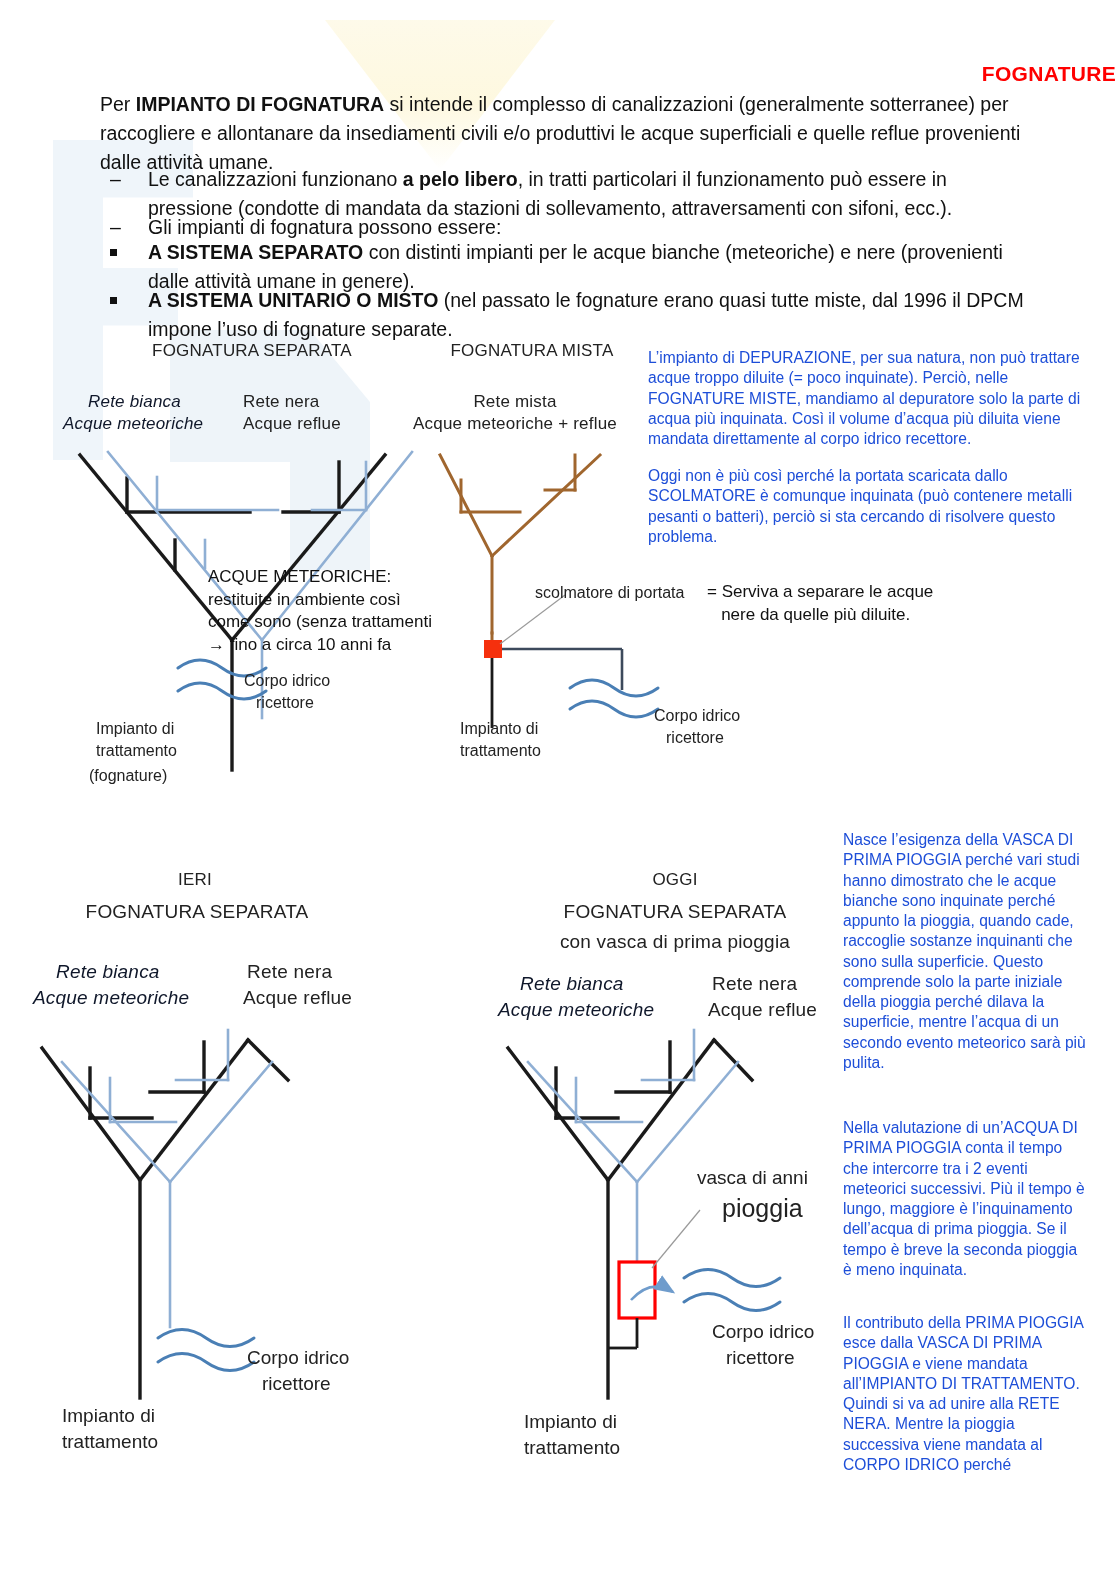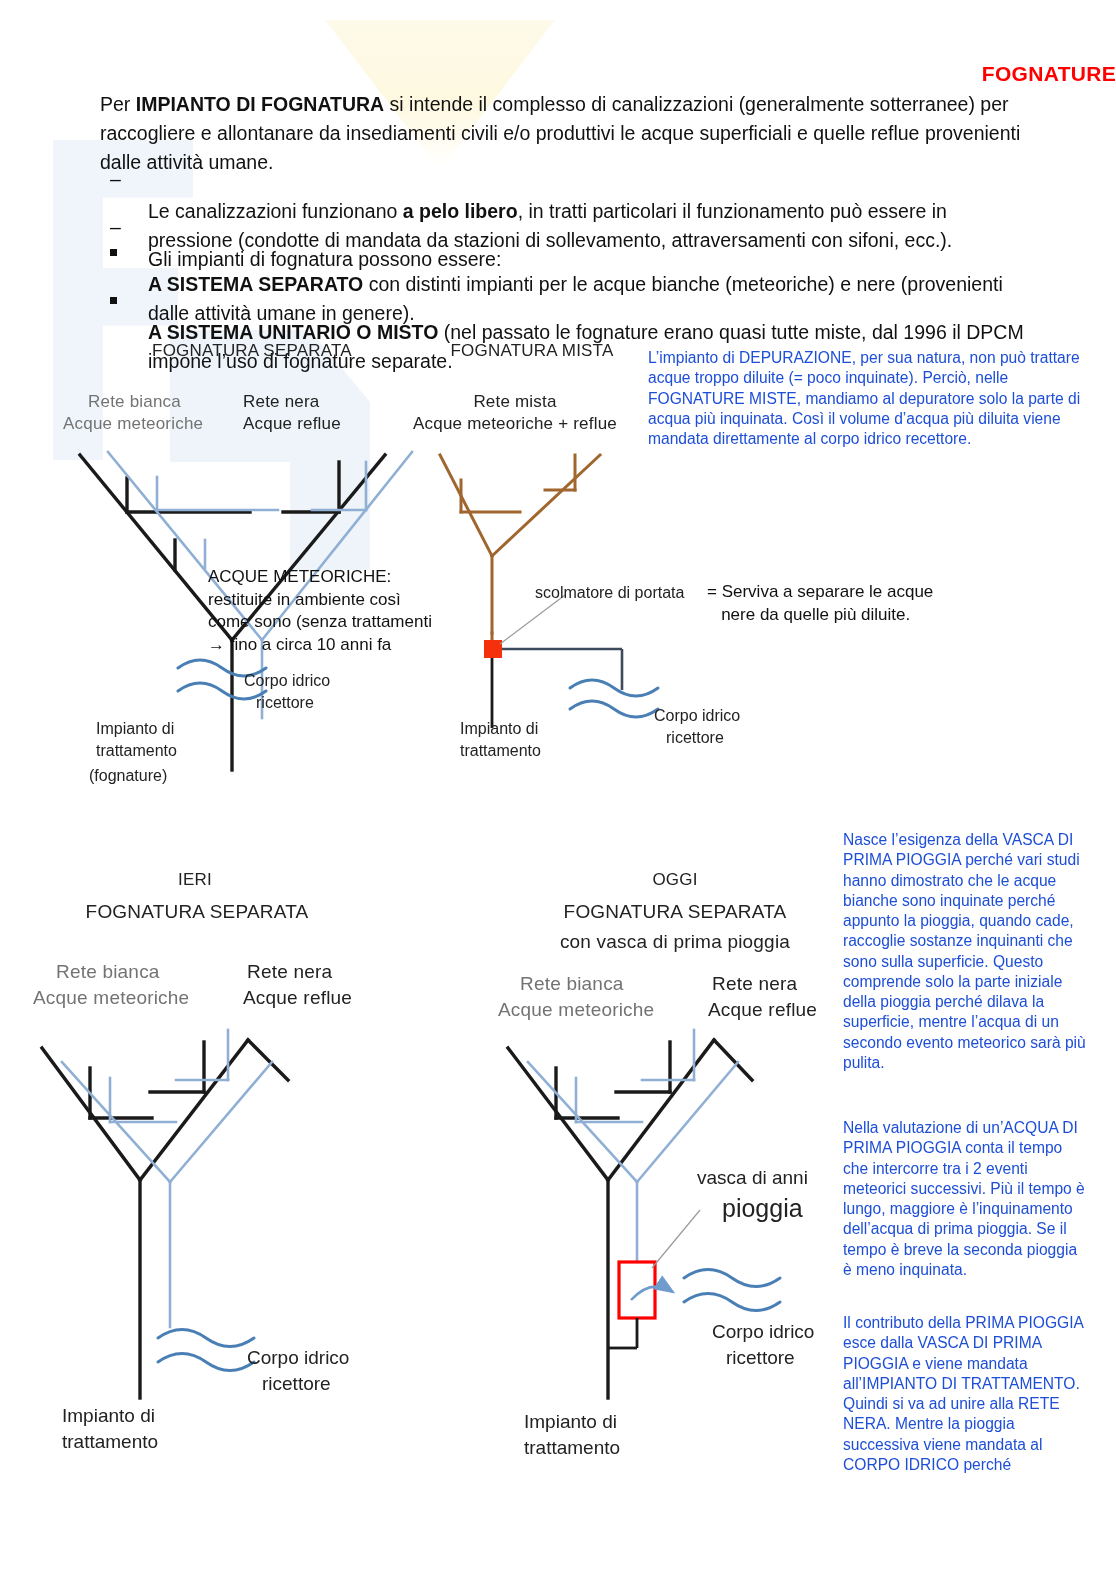--- a/index.html
+++ b/index.html
@@ -37,32 +37,32 @@
   .para{
     position:absolute;z-index:3;font-size:19.5px;line-height:29px;color:#111;
   }
   .p-intro{left:100px;top:90px;width:930px;}
   .b{font-weight:bold;text-align:right;}
 
   .li{
     position:absolute;z-index:3;font-size:19.5px;line-height:29px;color:#111;
   }
   .li .mk{position:absolute;left:0;top:0;}
-  .li .tx{display:block;margin-left:38px;margin-top:32px;}
+  .li .tx{display:block;margin-left:38px;}
   .li-dash{left:110px;top:165px;width:900px;}
   .li-dash2{left:110px;top:213px;width:900px;}
   .li-sq{left:110px;top:238px;width:910px;}
   .li-sq2{left:110px;top:286px;width:920px;}
   .mk-sq{width:7px;height:7px;background:#111;display:inline-block;margin-top:11px;}
 
   
   .lbl{position:absolute;z-index:4;white-space:pre;line-height:1.28;}
   .lbl.c{text-align:center;}
   .cap{font-size:17px;color:#222;letter-spacing:.2px;}
-  .cap-blue{font-size:17px;color:#737373;letter-spacing:.2px;}
+  .cap-blue{font-size:17px;color:#0f172a;letter-spacing:.2px;font-style:italic;}
   .cap-sm{font-size:16px;color:#222;}
   .cap-note{font-size:17px;color:#111;line-height:1.33;}
   .txtcol{position:absolute;z-index:4;font-size:15.6px;line-height:1.30;color:#1d4ed8;}
 
   
   svg.canvas{position:absolute;left:0;top:0;width:1116px;height:1579px;z-index:2;pointer-events:none;}
 </style>
 </head>
 <body>
 
@@ -250,20 +250,21 @@
   <div class="lbl cap-note" style="left:707px;top:581px;width:250px;">= Serviva a separare le acque
    nere da quelle più diluite.</div>
 
   <div class="lbl cap-sm" style="left:654px;top:706px;">Corpo idrico</div>
   <div class="lbl cap-sm" style="left:666px;top:728px;">ricettore</div>
 
   <div class="lbl cap-sm" style="left:460px;top:719px;">Impianto di</div>
   <div class="lbl cap-sm" style="left:460px;top:741px;">trattamento</div>
 
   <div class="txtcol" style="left:648px;top:348px;width:450px;">L’impianto di DEPURAZIONE, per sua natura, non può trattare acque troppo diluite (= poco inquinate). Perciò, nelle FOGNATURE MISTE, mandiamo al depuratore solo la parte di acqua più inquinata. Così il volume d’acqua più diluita viene mandata direttamente al corpo idrico recettore.</div>
+  <div class="txtcol" style="left:648px;top:466px;width:450px;">Oggi non è più così perché la portata scaricata dallo SCOLMATORE è comunque inquinata (può contenere metalli pesanti o batteri), perciò si sta cercando di risolvere questo problema.</div>
 
   <div class="lbl cap c" style="left:95px;top:869px;width:200px;">IERI</div>
   <div class="lbl cap c" style="left:82px;top:900px;width:230px;font-size:19px;">FOGNATURA SEPARATA</div>
 
   <div class="lbl cap c" style="left:575px;top:869px;width:200px;">OGGI</div>
   <div class="lbl cap c" style="left:550px;top:900px;width:250px;font-size:19px;">FOGNATURA SEPARATA</div>
   <div class="lbl cap c" style="left:550px;top:930px;width:250px;font-size:19px;">con vasca di prima pioggia</div>
 
   <div class="lbl cap-blue" style="left:56px;top:960px;font-size:19px;">Rete bianca</div>
   <div class="lbl cap-blue" style="left:33px;top:986px;font-size:19px;">Acque meteoriche</div>

